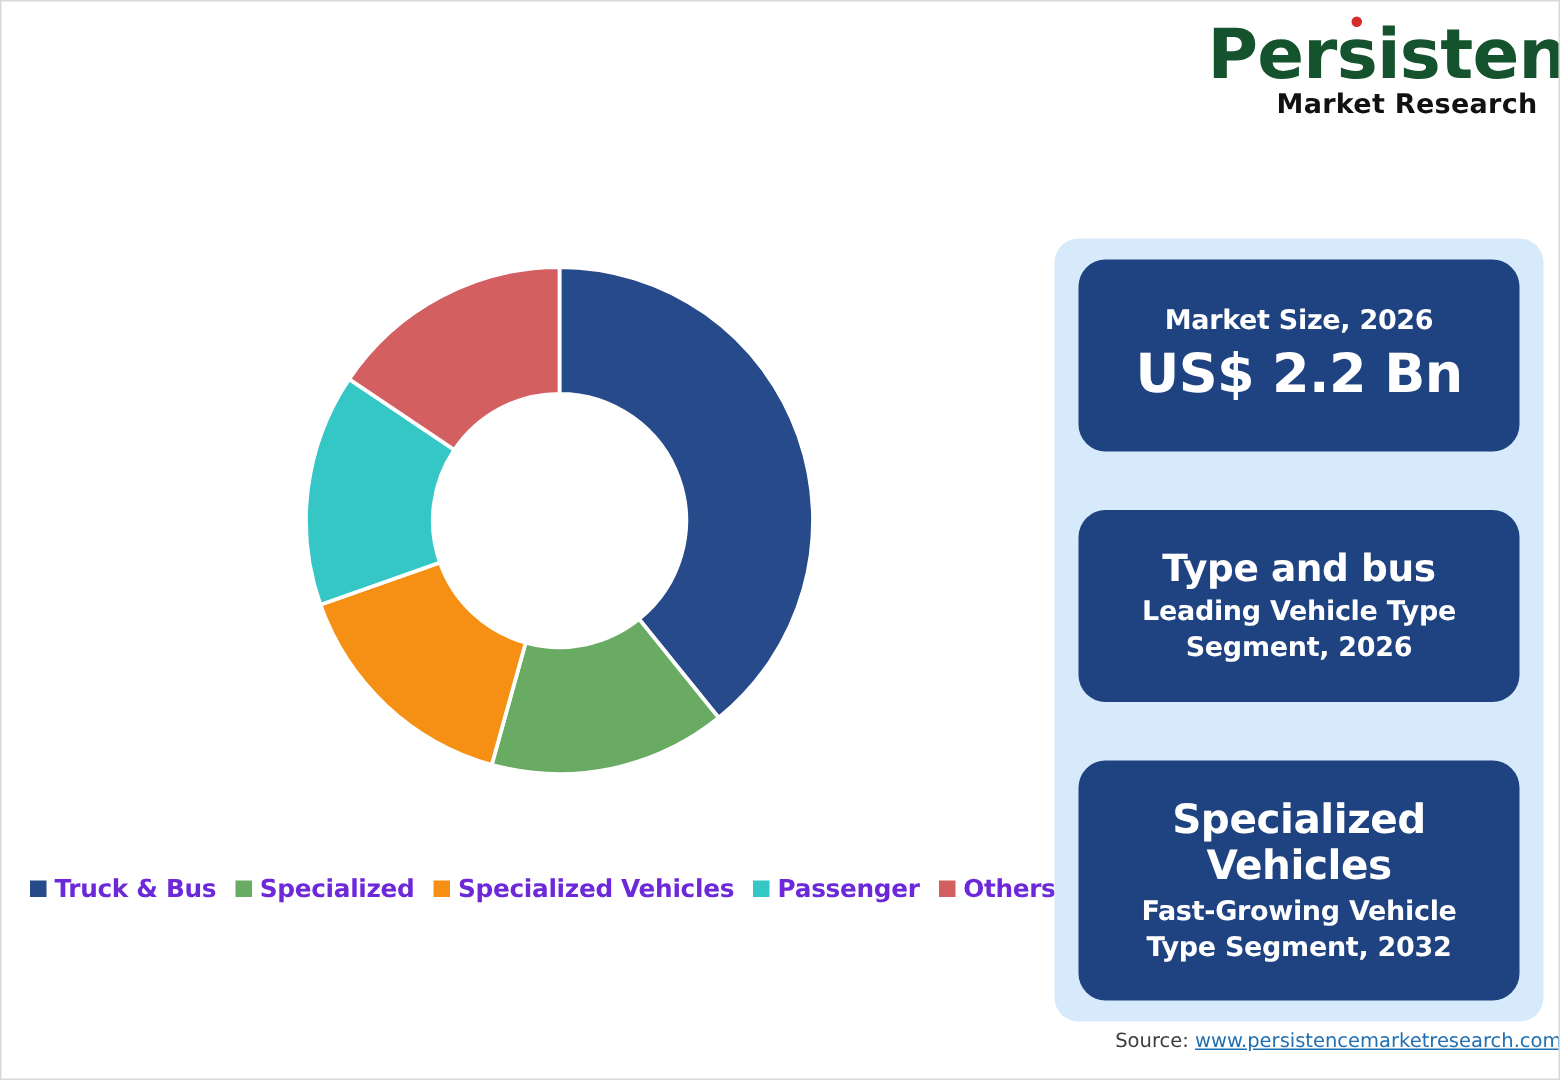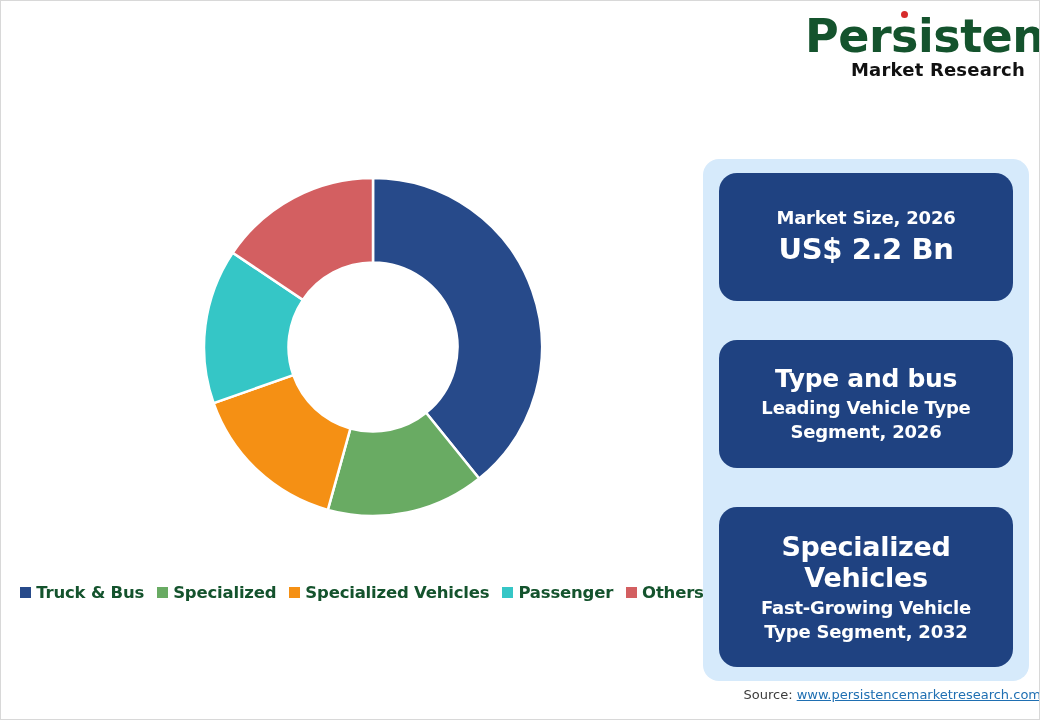--- a/index.html
+++ b/index.html
@@ -121,21 +121,21 @@
   }
   .legend-swatch {
     width: 11px;
     height: 11px;
     flex: 0 0 auto;
   }
   .legend-label {
     font-family: "DejaVu Sans", sans-serif;
     font-size: 16.5px;
     font-weight: bold;
-    color: #14532d;
+    color: #6d28d9;
     letter-spacing: -0.2px;
   }
 
   
   .side-panel {
     position: absolute;
     left: 702px;
     top: 158px;
     width: 326px;
     height: 522px;
@@ -165,21 +165,21 @@
 
   .card-kicker {
     font-family: "DejaVu Sans", sans-serif;
     font-size: 18px;
     font-weight: bold;
     line-height: 1.25;
     letter-spacing: -0.2px;
   }
   .card-value {
     font-family: "DejaVu Sans", sans-serif;
-    font-size: 29px;
+    font-size: 36px;
     font-weight: bold;
     line-height: 1.2;
     letter-spacing: -0.4px;
     margin-top: 2px;
   }
   .card-head {
     font-family: "DejaVu Sans", sans-serif;
     font-size: 25px;
     font-weight: bold;
     line-height: 1.15;

